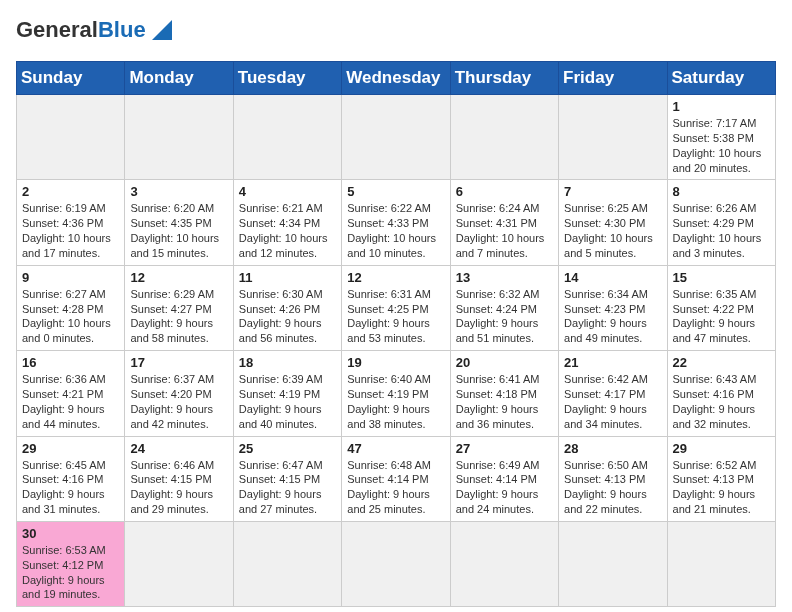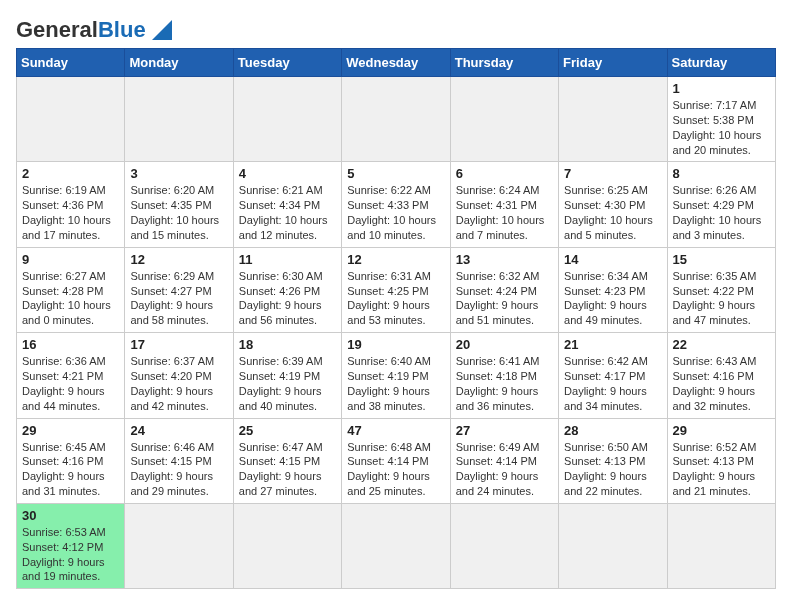--- a/index.html
+++ b/index.html
@@ -7,21 +7,21 @@
       font-family: Arial, sans-serif;
       background: #fff;
       width: 792px;
       min-height: 612px;
       padding: 16px;
     }
     .header-area {
       display: flex;
       justify-content: space-between;
       align-items: flex-end;
-      margin-bottom: 4px;
+      margin-bottom: 17px;
     }
     .logo {
       display: flex;
       flex-direction: column;
       align-items: flex-start;
     }
     .logo-text {
       font-size: 22px;
       font-weight: bold;
       color: #333;
@@ -43,21 +43,21 @@
       color: #444;
     }
     .calendar {
       width: 100%;
       border-collapse: collapse;
       border: 1px solid #ccc;
     }
     .calendar th {
       background-color: #2060b0;
       color: #fff;
-      font-size: 13px;
+      font-size: 17px;
       font-weight: bold;
       padding: 6px 4px;
       text-align: left;
       border: 1px solid #1a4e9a;
     }
     .calendar td {
       vertical-align: top;
       border: 1px solid #ccc;
       padding: 4px 5px;
       width: calc(100% / 7);
@@ -76,21 +76,21 @@
     }
     .day-info {
       font-size: 11px;
       color: #333;
       line-height: 1.35;
     }
     .last-row td {
       background: #f0f0f0;
     }
     .last-row td.has-data {
-      background: #86efac;
+      background: #f9a8d4;
     }
   </style>
 </head>
 <body>
 
 <div class="header-area">
   <div class="logo">
     <div style="display:flex; align-items:center;">
       <span class="logo-text">
         <span>General</span><span class="blue">Blue</span>

